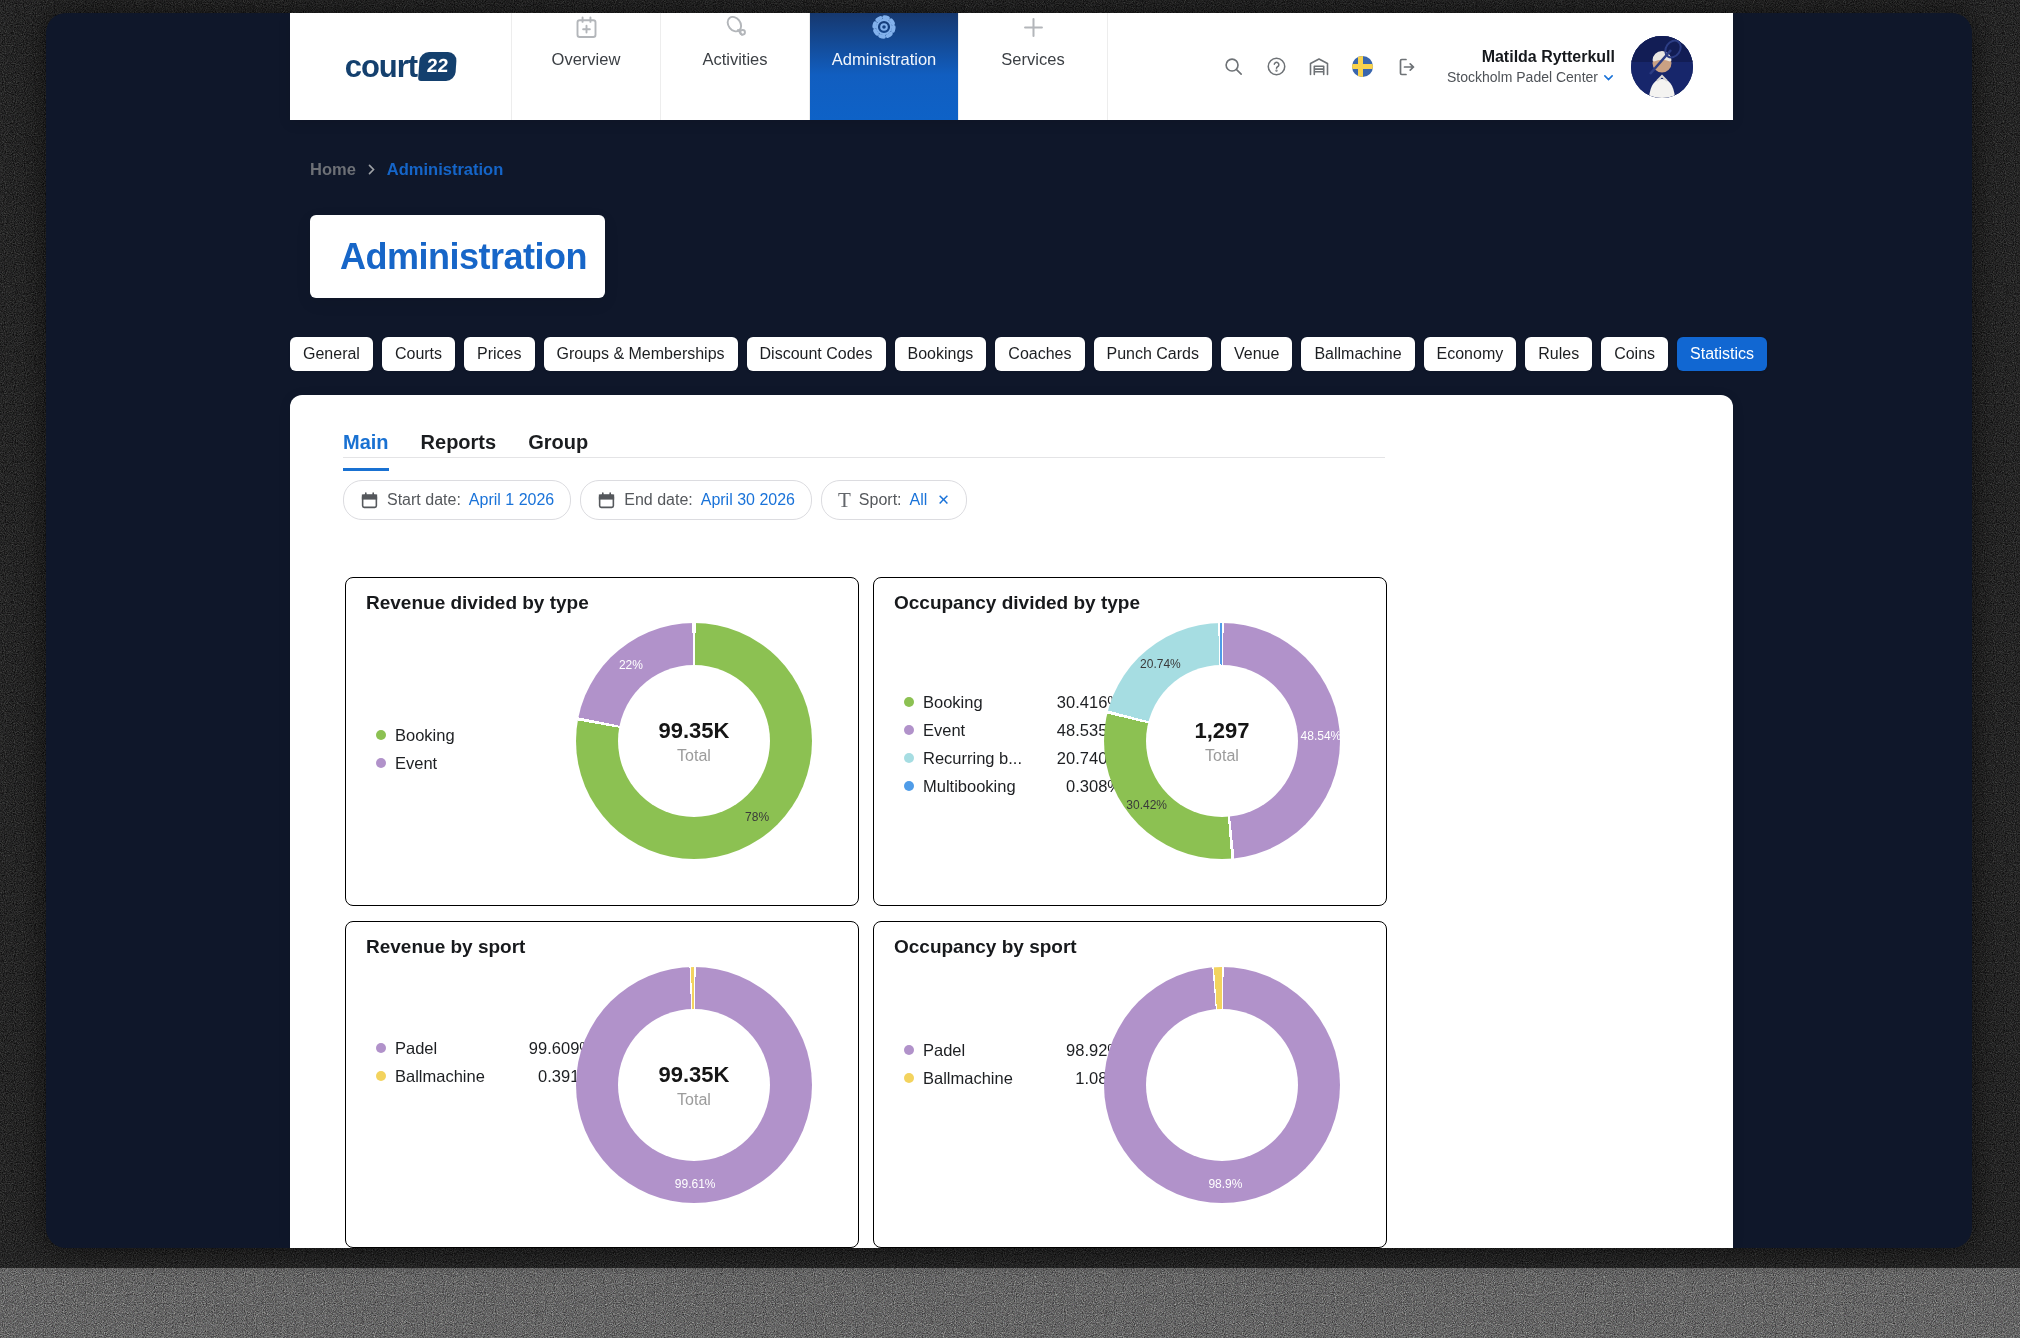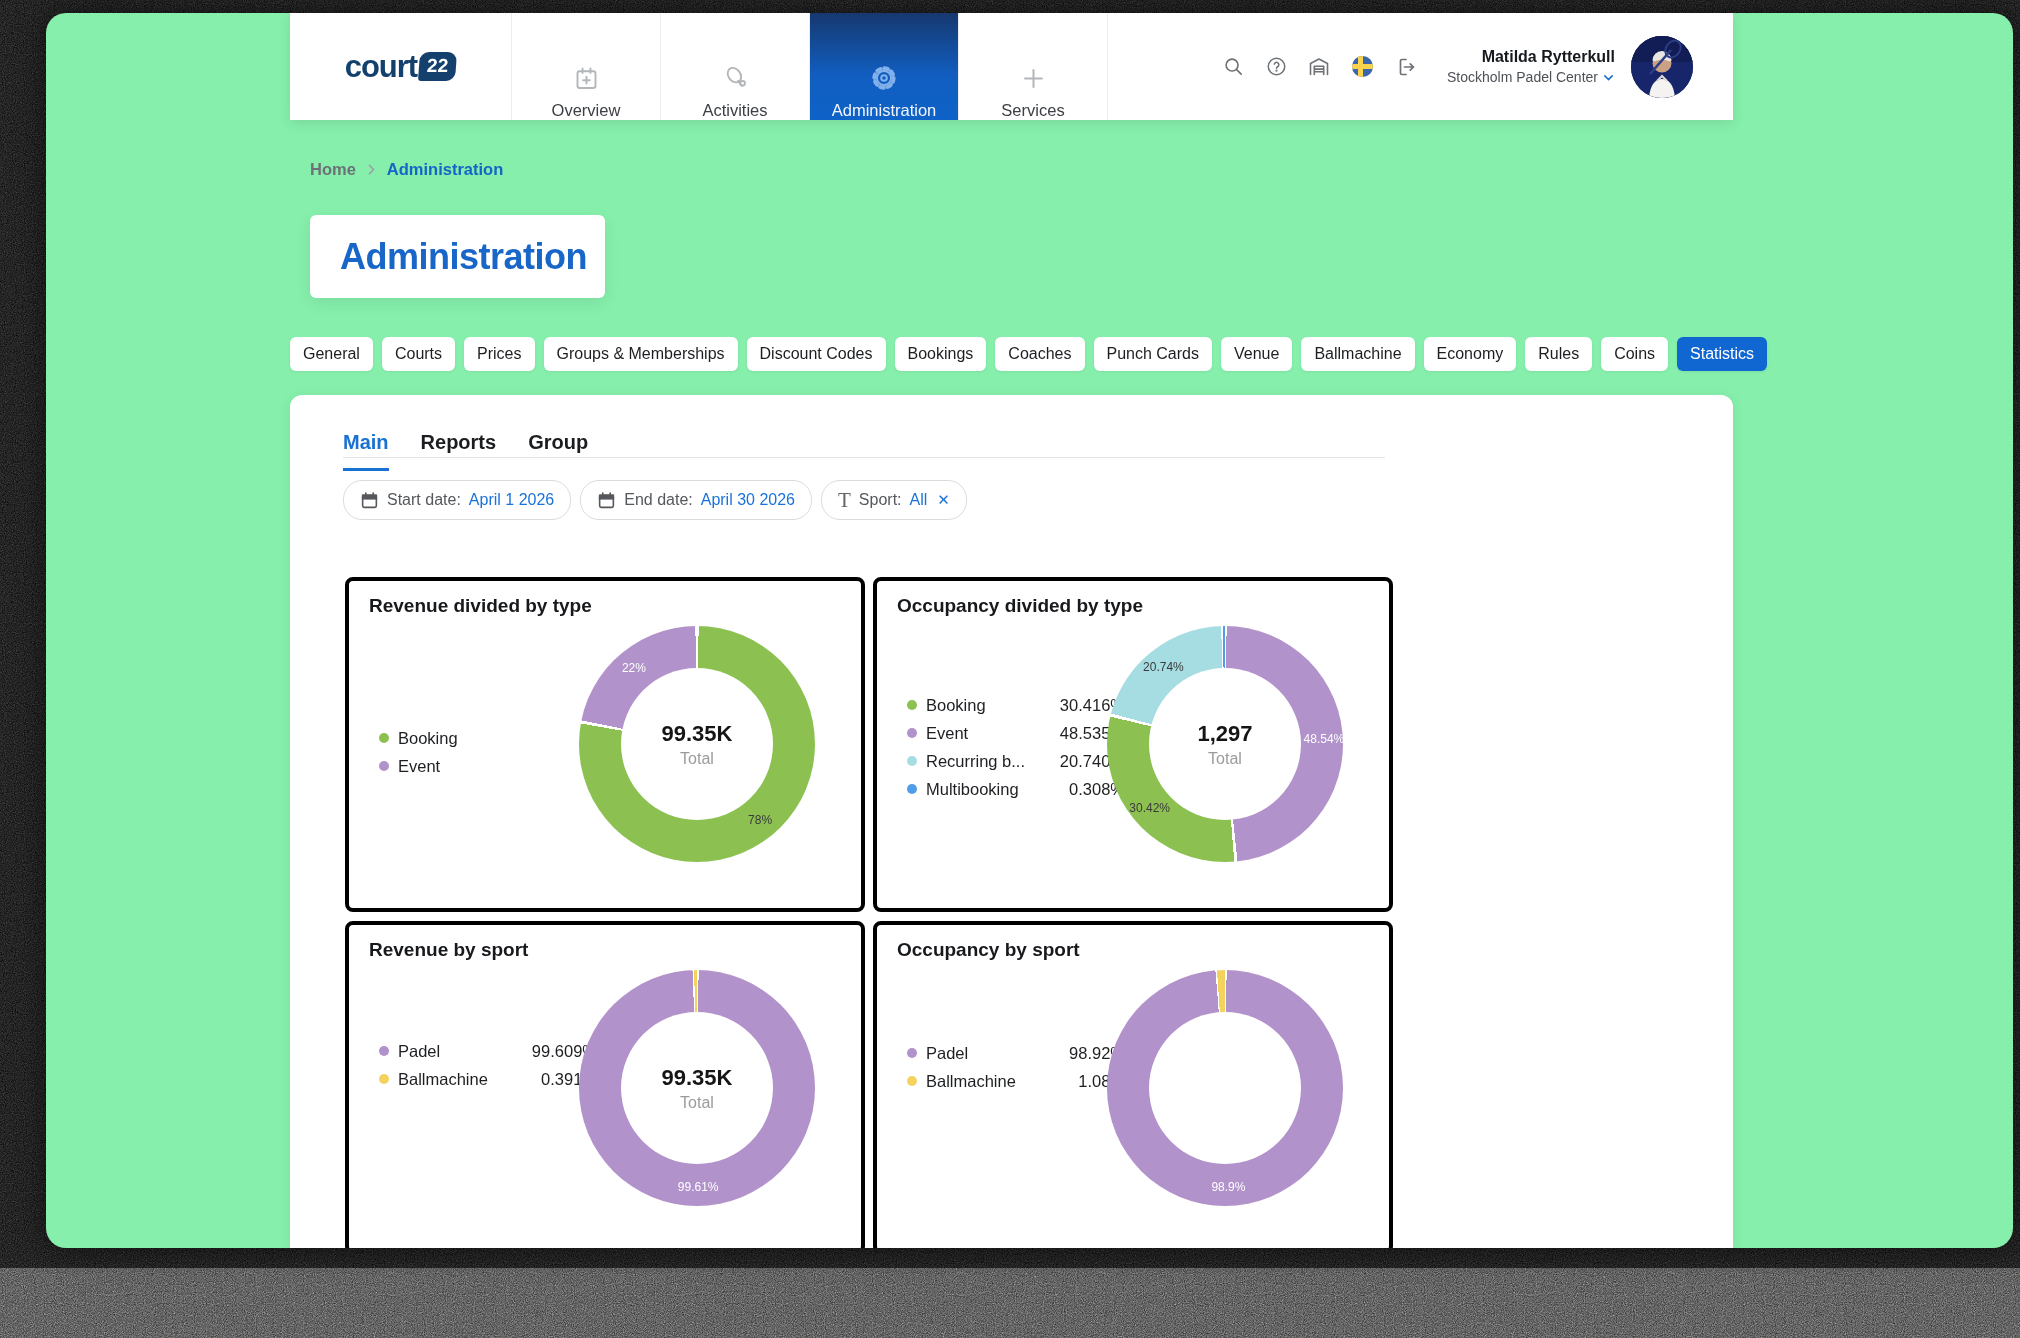--- a/index.html
+++ b/index.html
@@ -2,30 +2,30 @@
 <html><head>
 <meta charset="utf-8">
 <style>
   html,body{margin:0;padding:0;}
   body{width:2020px;height:1338px;position:relative;overflow:hidden;background:#000;
        font-family:"Liberation Sans",sans-serif;-webkit-font-smoothing:antialiased;}
   .abs{position:absolute;}
   
   #bg-noise{position:absolute;left:0;top:0;}
   
-  .window{position:absolute;left:46px;top:13px;width:1926px;height:1235px;background:#86efac;
-          border-radius:20px;overflow:hidden;box-shadow:0 0 30px rgba(0,0,0,.6);padding-left:41px;}
+  .window{position:absolute;left:46px;top:13px;width:1926px;height:1235px;background:#0f172a;
+          border-radius:20px;overflow:hidden;box-shadow:0 0 30px rgba(0,0,0,.6);}
   
   .navbar{position:absolute;left:244px;top:0;width:1443px;height:107px;background:#fff;
           box-shadow:0 3px 12px rgba(0,0,0,.10);display:flex;align-items:stretch;}
   .logo-area{width:221px;display:flex;align-items:center;justify-content:center;border-right:1px solid #ededed;cursor:pointer;}
   .logo-text{font-size:31px;font-weight:bold;color:#14406e;letter-spacing:-1px;}
   .logo-badge{display:inline-block;background:#14406e;color:#fff;font-size:19px;font-weight:bold;
               border-radius:9px 9px 9px 3px;padding:3px 8px 4px;margin-left:2px;transform:skewX(-4deg);}
-  .nav-item{width:148px;display:flex;flex-direction:column;align-items:center;justify-content:flex-end;
+  .nav-item{width:148px;display:flex;flex-direction:column;align-items:center;justify-content:flex-start;
             gap:9px;border-right:1px solid #ededed;color:#3c4045;font-size:16.5px;cursor:pointer;}
   .nav-item .nicon{height:28px;display:flex;align-items:center;justify-content:center;}
   .nav-item.active{background:linear-gradient(180deg,#16386f 0%,#115ec0 58%,#0e62c7 100%);color:#f2f6fc;}
   .nav-spacer{flex:1;}
   .nav-actions{display:flex;align-items:center;gap:19px;padding-right:8px;}
   .action-icon{width:24px;height:24px;display:flex;align-items:center;justify-content:center;cursor:pointer;}
   .flag{width:21px;height:21px;border-radius:50%;overflow:hidden;position:relative;background:#3a66ad;}
   .flag .h{position:absolute;left:0;top:8px;width:21px;height:5px;background:#f9d34c;}
   .flag .v{position:absolute;left:6px;top:0;width:5px;height:21px;background:#f9d34c;}
   .user-block{display:flex;flex-direction:column;align-items:flex-end;justify-content:center;
@@ -53,21 +53,21 @@
   .subtab{color:#1b1d20;cursor:pointer;padding-bottom:14px;}
   .subtab.active{color:#1971d2;border-bottom:3px solid #1971d2;}
   .subtab-divider{left:53px;top:62px;width:1042px;height:1px;background:#e4e4e6;}
   .filters{left:53px;top:85px;display:flex;gap:9px;}
   .pill{height:38px;border:1px solid #dcdce0;border-radius:19px;background:#fff;display:flex;
         align-items:center;gap:8px;padding:0 16px;font-size:16px;color:#55585c;cursor:pointer;}
   .pill .val{color:#1a73d9;}
   .pill .x{color:#1a73d9;font-size:15px;margin-left:2px;cursor:pointer;}
   .t-glyph{font-family:"Liberation Serif",serif;font-size:21px;color:#63666b;line-height:1;}
   
-  .chart-card{position:absolute;width:512px;height:327px;background:#fff;border:4px solid #000000;
+  .chart-card{position:absolute;width:512px;height:327px;background:#fff;border:1px solid #000000;
               border-radius:8px;}
   .chart-title{position:absolute;left:20px;top:14px;font-size:19px;font-weight:bold;color:#17191c;}
   .legend{position:absolute;left:30px;display:flex;flex-direction:column;}
   .legend-row{height:28px;display:flex;align-items:center;cursor:pointer;}
   .legend-dot{width:10px;height:10px;border-radius:50%;margin-right:9px;flex-shrink:0;}
   .legend-name{font-size:16.5px;color:#1d1f22;}
   .legend-val{font-size:16.5px;color:#1d1f22;margin-left:auto;}
   .legend.with-vals{width:218px;}
   .donut{position:absolute;left:230px;top:45px;width:236px;height:236px;border-radius:50%;}
   .hole{position:absolute;left:42px;top:42px;width:152px;height:152px;border-radius:50%;background:#fff;}

